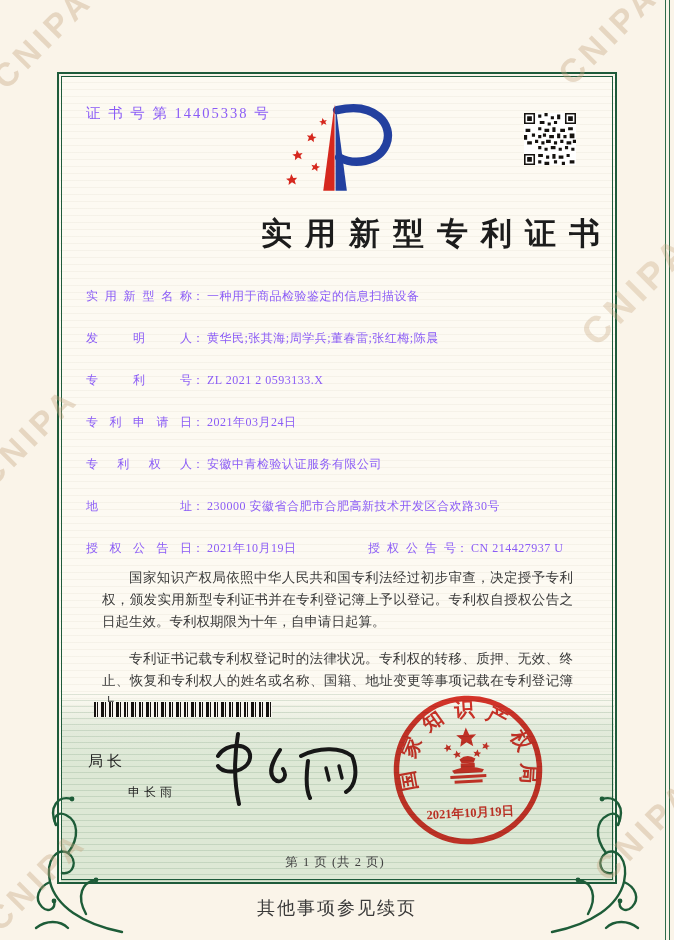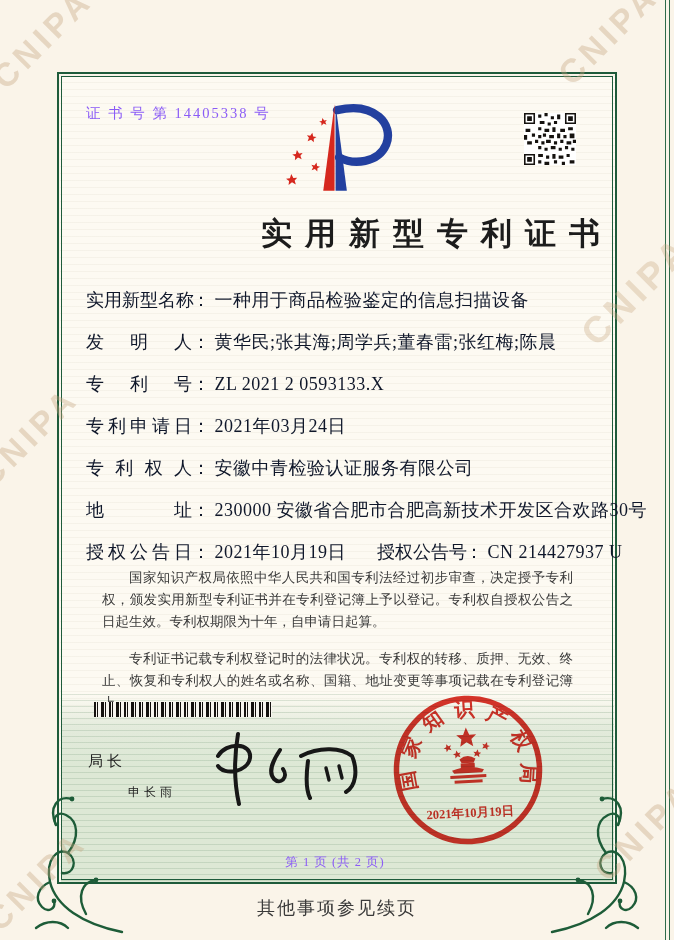--- a/index.html
+++ b/index.html
@@ -33,41 +33,41 @@
       border:2.5px solid #1e5b3b;}
   .frame::after{content:"";position:absolute;inset:2px;border:1px solid #1e5b3b;}
   .edge-right{position:absolute;z-index:3;left:665px;top:0;height:940px;width:3px;
       border-left:1.5px solid #2e6b4a;border-right:1px solid #2e6b4a;}
   
   .cert-no{position:absolute;z-index:4;left:86px;top:104px;font-size:14.5px;letter-spacing:2px;color:#8b5cf6;}
   .logo{position:absolute;z-index:4;left:279px;top:101px;}
   .qr{position:absolute;z-index:4;left:524px;top:112px;}
   .title{position:absolute;z-index:4;left:57px;top:197px;width:556px;text-align:right;
       font-size:31px;font-weight:bold;letter-spacing:13px;text-indent:13px;color:#1c1c1c;margin-top:16px;}
-  .fields{position:absolute;z-index:4;left:86px;top:288px;width:510px;font-size:18px;color:#0f172a;}
+  .fields{position:absolute;z-index:4;left:86px;top:288px;width:510px;font-size:12px;color:#8b5cf6;}
   .frow{height:20px;margin-bottom:22px;white-space:nowrap;}
   .flabel{display:inline-block;width:106px;text-align:justify;text-align-last:justify;vertical-align:top;}
   .flabel2{display:inline-block;width:88px;text-align:justify;text-align-last:justify;vertical-align:top;margin-left:26px;}
   .fval{letter-spacing:0.5px;}
   .fval-w{display:inline-block;width:132px;}
   .paras{position:absolute;z-index:4;left:86px;top:551px;width:503px;font-size:13.5px;
       line-height:21.8px;color:#3a3a3a;text-align:justify;}
   .paras p{margin:16px;text-indent:2em;}
   .barcode{position:absolute;z-index:4;left:94px;top:702px;width:178px;height:15px;
       background:repeating-linear-gradient(90deg,#15120f 0 2px,#f8f6f0 2px 3px,#15120f 3px 4px,
       #f8f6f0 4px 7px,#15120f 7px 10px,#f8f6f0 10px 11px,#15120f 11px 12px,#f8f6f0 12px 15px);}
   .off-title{position:absolute;z-index:4;left:88px;top:752px;font-size:15px;letter-spacing:4px;color:#222;
       font-family:"Liberation Sans","DejaVu Sans",sans-serif;}
   .off-name{position:absolute;z-index:4;left:88px;top:784px;font-size:12px;letter-spacing:4px;color:#222;
       font-family:Liberation Mono, monospace;margin-left:40px;}
   .sig{position:absolute;z-index:5;left:196px;top:728px;}
   .seal{position:absolute;z-index:7;left:390px;top:692px;transform:rotate(-3deg);opacity:0.94;
       mix-blend-mode:multiply;}
   .page-no{position:absolute;z-index:4;left:57px;top:854px;width:556px;text-align:center;
-      font-size:12.5px;color:#8b5cf6;letter-spacing:1px;}
+      font-size:12.5px;color:#404040;letter-spacing:1px;}
   .note{position:absolute;z-index:4;left:0;top:896px;width:674px;text-align:center;
       font-size:18px;color:#3a3a3a;letter-spacing:2px;}
   .flourish{position:absolute;z-index:5;width:100px;height:148px;}
   .fl-left{left:26px;top:788px;}
   .fl-right{left:548px;top:788px;transform:scaleX(-1);}
 </style>
 </head>
 <body>
 
 <div class="page">

